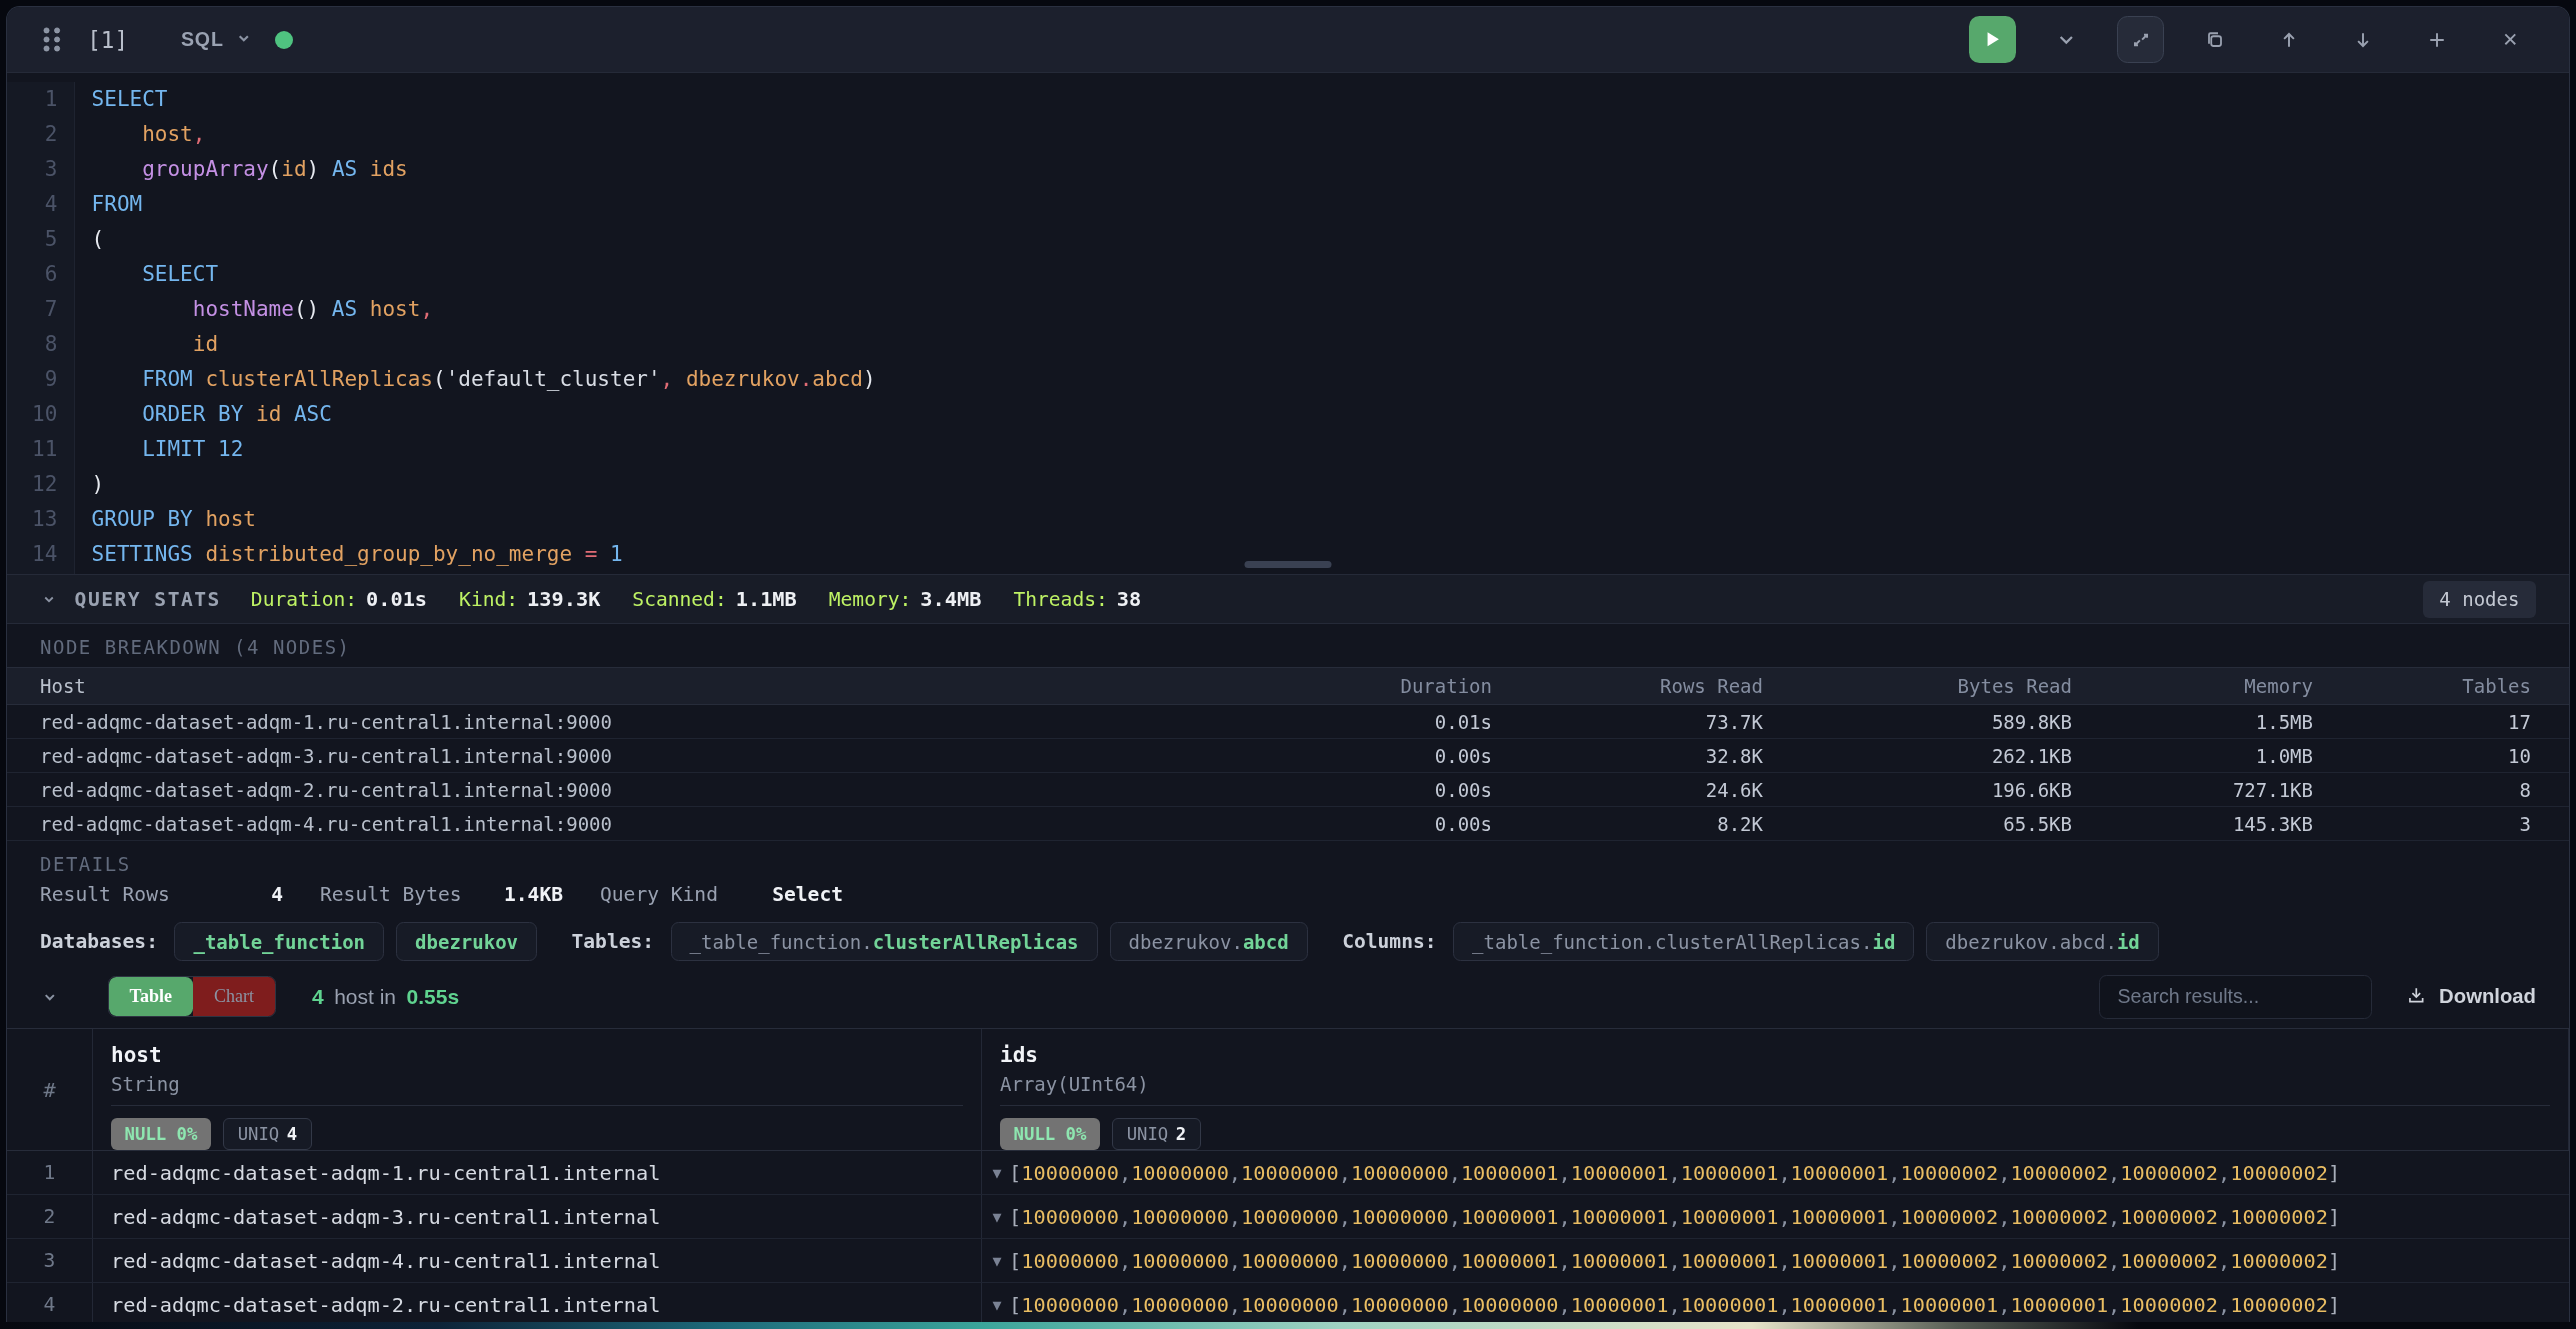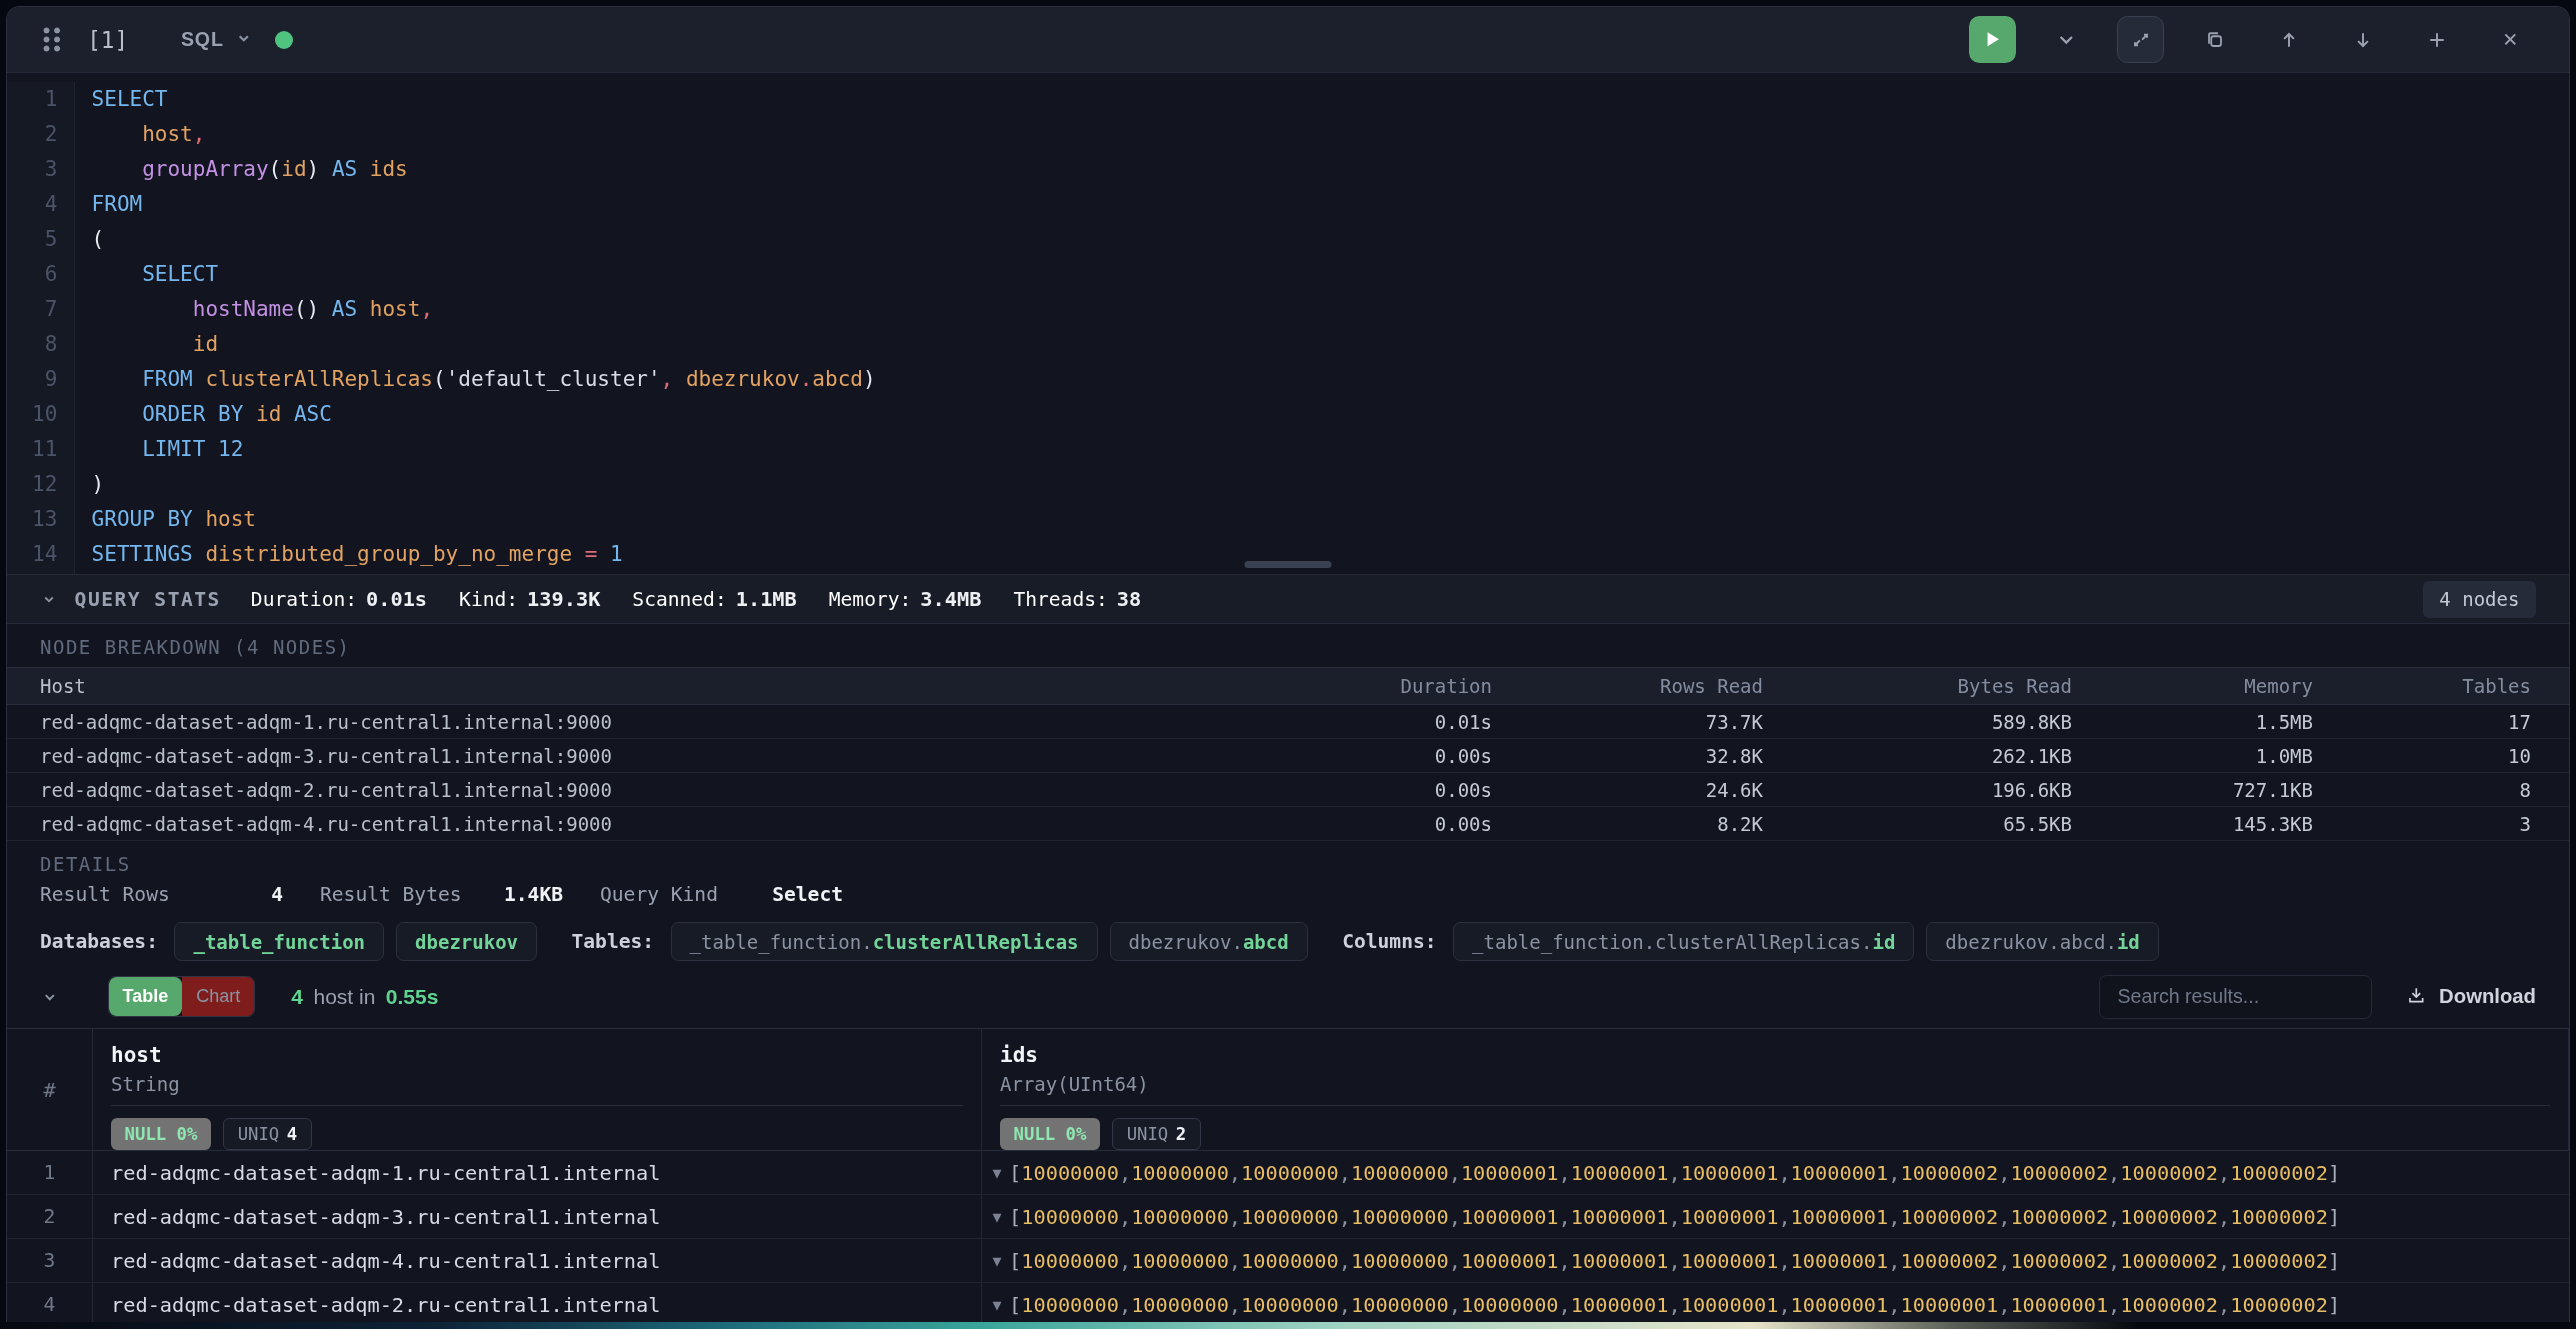--- a/index.html
+++ b/index.html
@@ -36,21 +36,21 @@
   .tok-str { color:#d9dde5; } .tok-ws { color:#8b93a3; }
   .resize-pill { position:absolute; bottom:6px; left:50%; transform:translateX(-50%);
                  width:87px; height:6.8px; border-radius:4.5px; background:#3a4152; cursor:row-resize; }
 
   
   .stats-bar { height:50px; flex:0 0 50px; background:#181c27; border-top:0.8px solid #252a38;
                border-bottom:0.8px solid #252a38; display:flex; align-items:center; padding:8px 33px; }
   .stats-chevron { display:flex; align-items:center; margin-right:16.6px; cursor:pointer; }
   .stats-title { color:#9aa2b1; font-size:19.6px; font-weight:700; letter-spacing:1.5px; margin-right:30px; }
   .stat-item { display:flex; align-items:baseline; gap:9px; margin-right:32px; }
-  .stat-label { color:#ffffff; font-size:19.6px; }
+  .stat-label { color:#bef264; font-size:19.6px; }
   .stat-value { color:#eef0f4; font-size:20.3px; font-weight:700; }
   .nodes-badge { margin-left:auto; background:#262b39; border-radius:6px; padding:7.5px 16.6px;
                  color:#c3c8d2; font-size:19px; }
 
   
   .node-section { flex:0 0 211px; }
   .section-title { color:#626b7d; font-size:19px; letter-spacing:1.5px; padding:12px 33px 9px; }
   .node-table { width:100%; }
   .node-grid { display:grid; grid-template-columns:1fr 241px 271px 309px 241px 218px; align-items:center; }
   .node-head { height:38px; background:#1b1f2b; border-top:0.8px solid #272c3a; border-bottom:0.8px solid #272c3a;
@@ -70,22 +70,22 @@
   .chip { background:#171b26; border:0.8px solid #2c3140; border-radius:7.5px; padding:7.5px 18px;
           font-size:19px; white-space:nowrap; } .chip .green-b { color:#72d498; font-weight:700; }
   .chip .gray { color:#8b93a3; }
   .chips-gap { width:10.5px; }
 
   
   .results-toolbar { flex:0 0 63px; display:flex; align-items:center; padding:0 33px;
                      font-family:"Liberation Sans",sans-serif; }
   .rt-chevron { display:flex; align-items:center; cursor:pointer; margin-right:48px; }
   .seg { display:flex; border-radius:7.5px; overflow:hidden; border:0.8px solid #2e3442; }
-  .seg-btn { font-size:18px; padding:9px 14px; cursor:pointer; border:none;
-             font-family:Liberation Sans, sans-serif; }
+  .seg-btn { font-size:18px; padding:9px 21px; cursor:pointer; border:none;
+             font-family:Liberation Serif, serif; }
   .seg-active { background:#57a86c; color:#ffffff; font-weight:700; border-radius:7.5px; }
   .seg-idle { background:#7f1d1d; color:#8b93a3; }
   .rows-info { margin-left:36px; font-size:21px; color:#9aa1b0; display:flex; gap:10.5px; align-items:baseline; }
   .rows-green { color:#5fd38f; font-weight:700; }
   .search-input { margin-left:auto; width:273px; height:44px; background:#10131c; border:0.8px solid #262b39;
                   border-radius:7.5px; color:#c7ccd6; font-size:19.6px; padding:0 18px;
                   font-family:"Liberation Sans",sans-serif; outline:none; }
   .search-input::placeholder { color:#6f7889; }
   .download-btn { display:flex; align-items:center; gap:12px; margin-left:33px; cursor:pointer;
                   background:none; border:none; }

